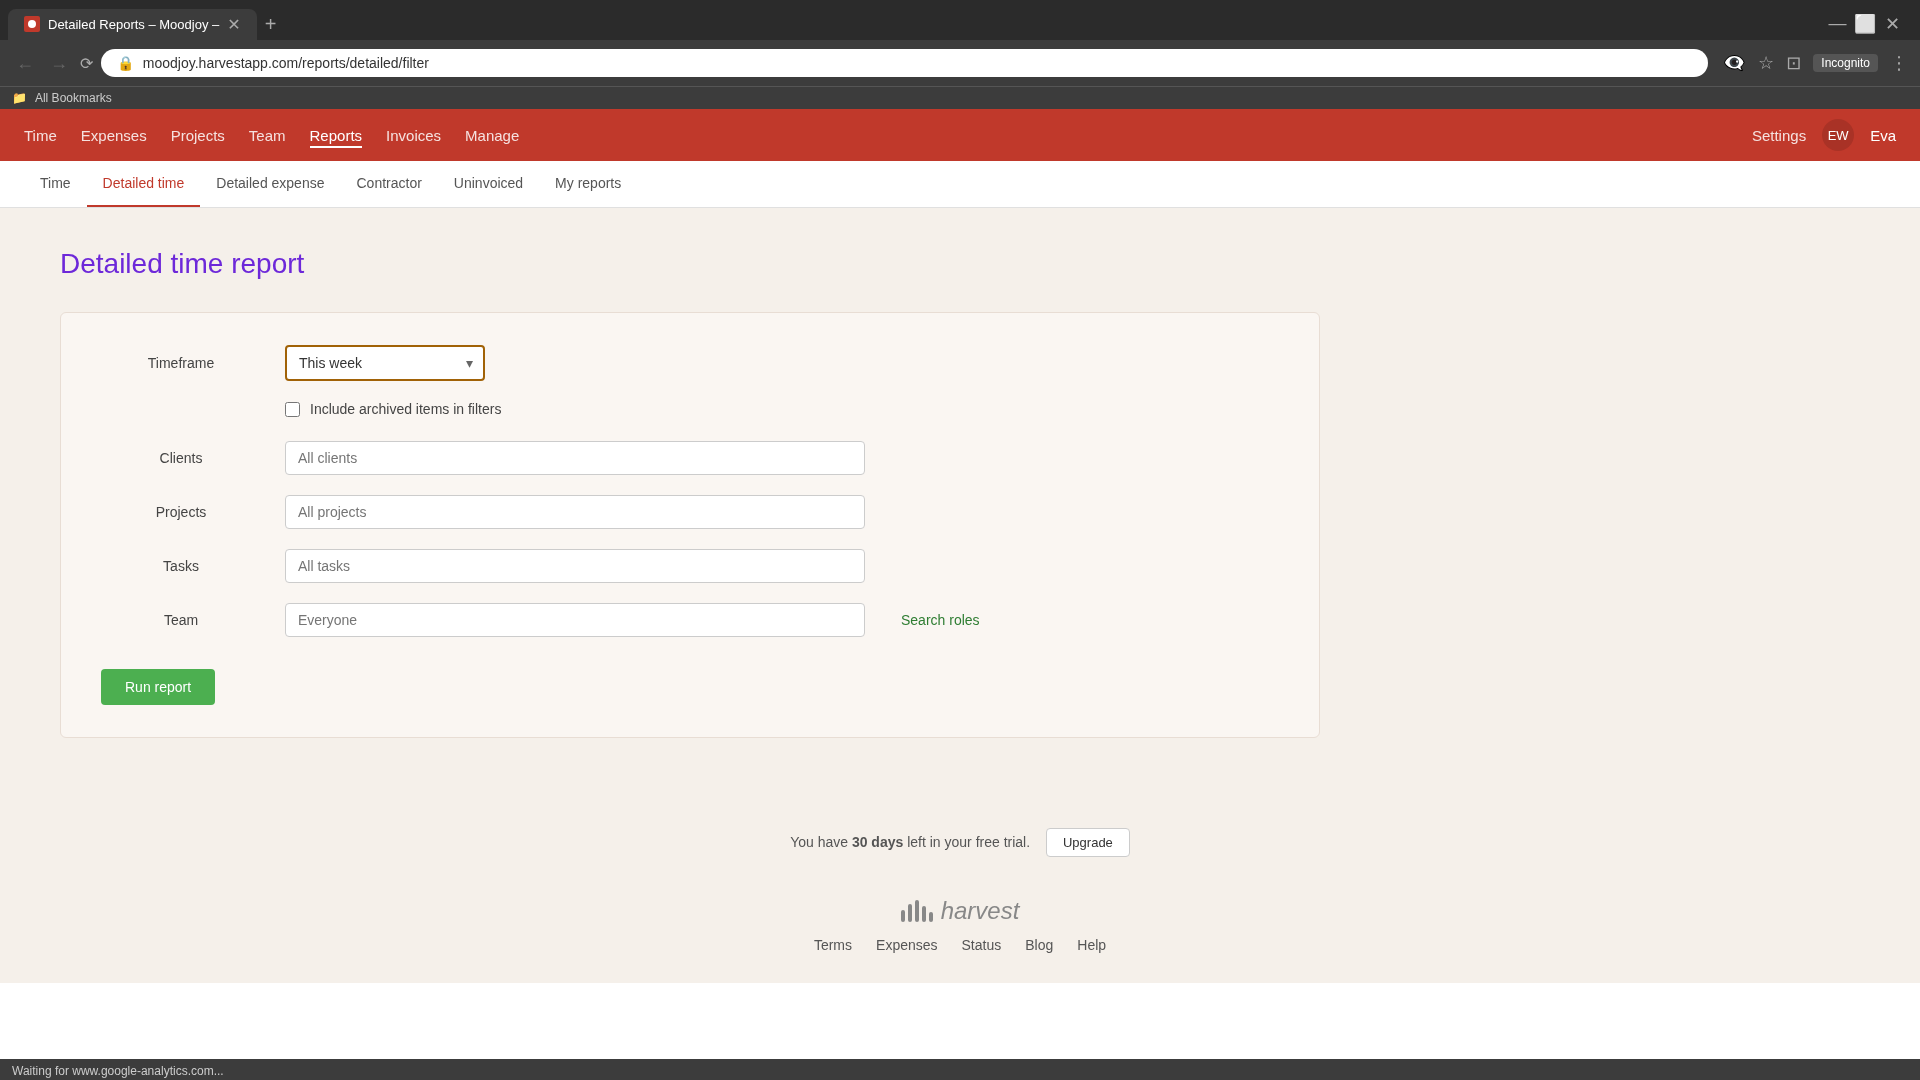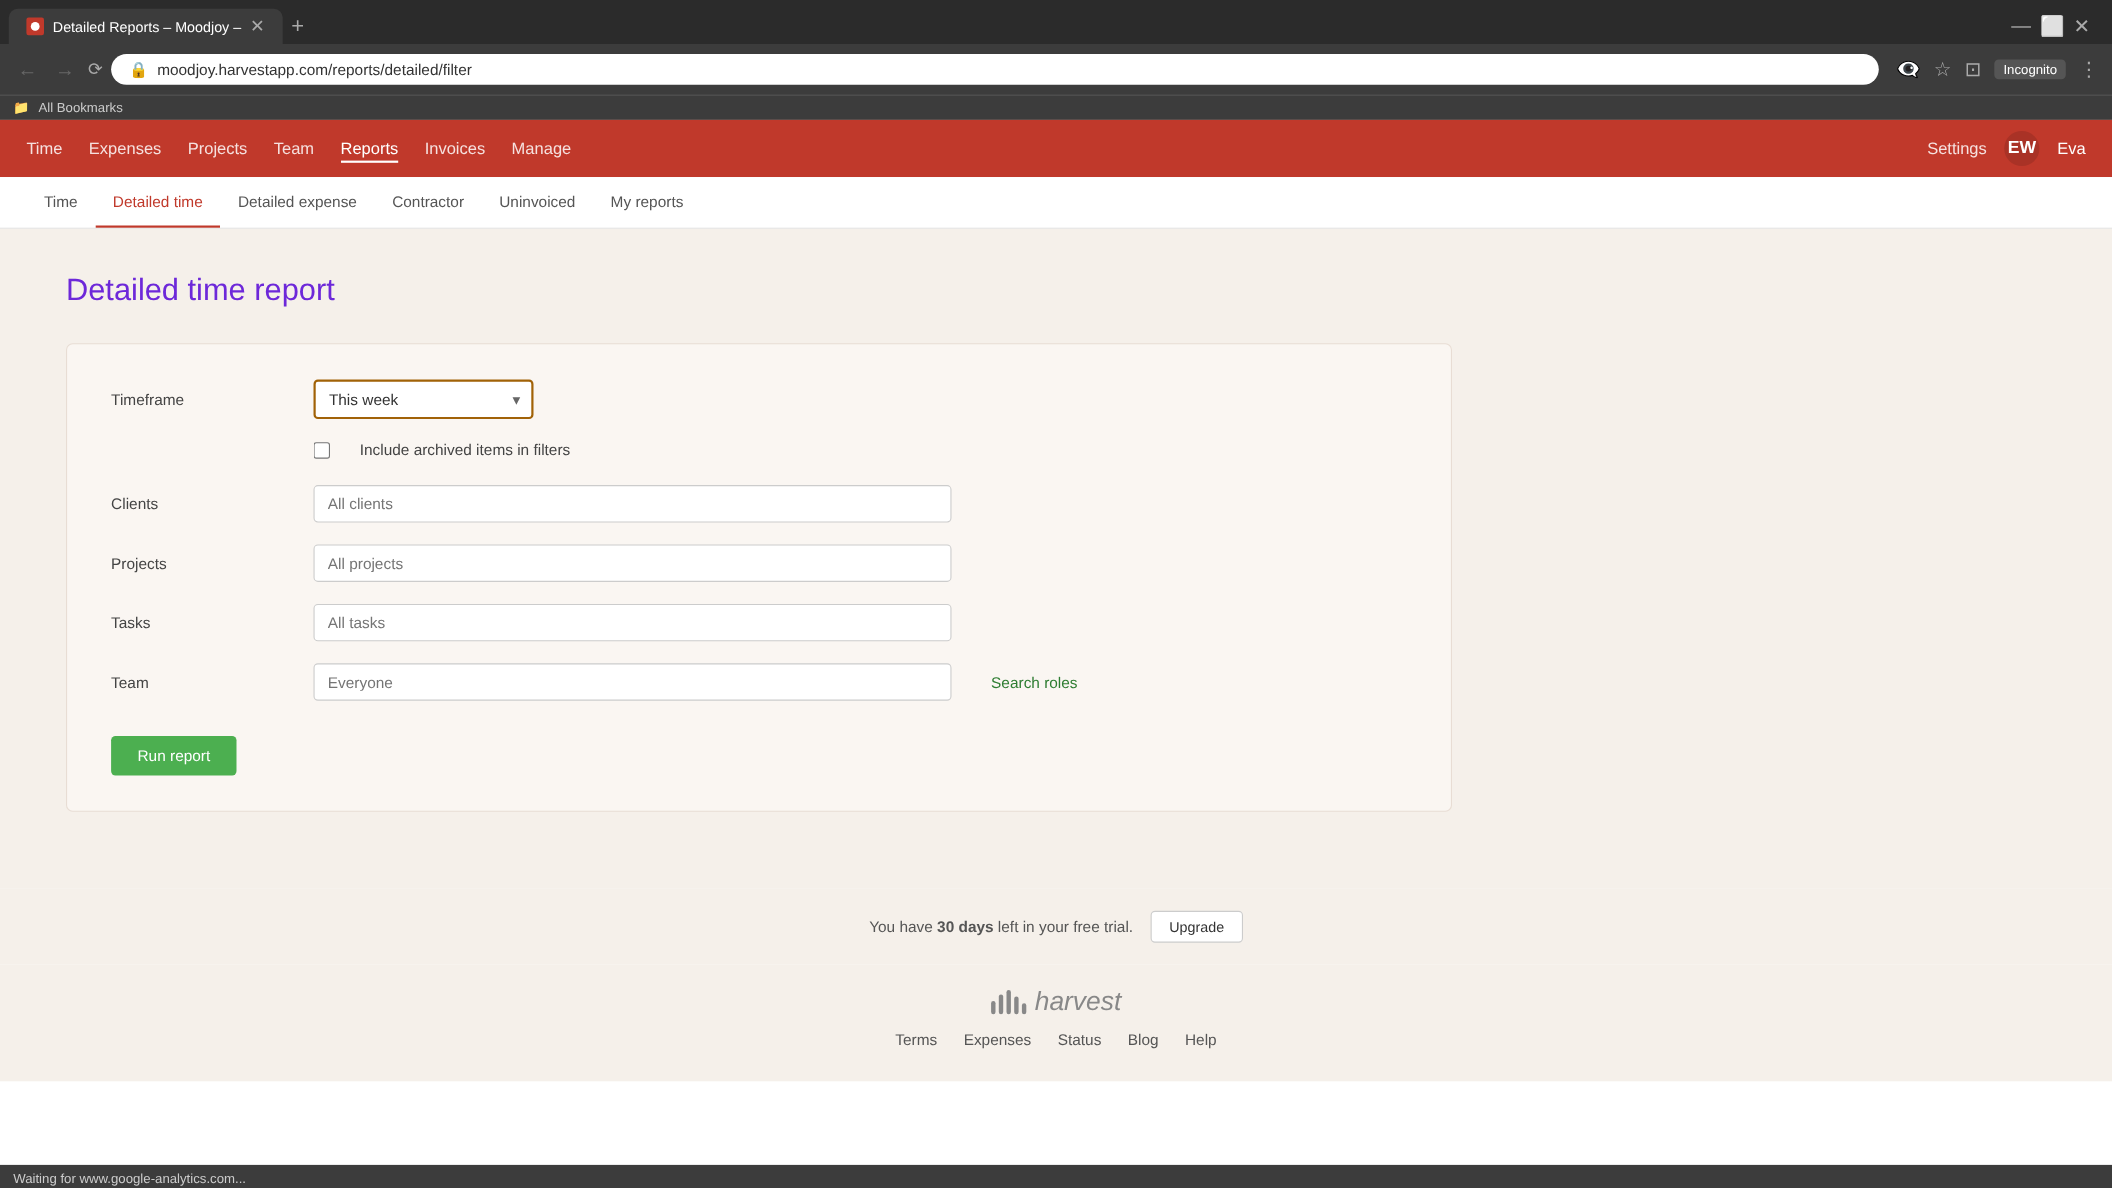--- a/index.html
+++ b/index.html
@@ -25,44 +25,44 @@
     
     .app { background: #fff; min-height: calc(1080px - 130px); }
 
     
     .top-nav { background: #c0392b; padding: 0 24px; display: flex; align-items: center; justify-content: space-between; height: 52px; }
     .top-nav-left { display: flex; align-items: center; gap: 24px; }
     .nav-item { color: rgba(255,255,255,0.85); font-size: 15px; cursor: pointer; padding: 4px 0; text-decoration: none; }
     .nav-item.active { color: #fff; font-weight: 400; border-bottom: 2px solid #fff; padding-bottom: 2px; }
     .top-nav-right { display: flex; align-items: center; gap: 16px; }
     .settings-link { color: rgba(255,255,255,0.85); font-size: 15px; cursor: pointer; }
-    .user-avatar { background: #a93226; color: #fff; border-radius: 50%; width: 32px; height: 32px; display: flex; align-items: center; justify-content: center; font-size: 16px; font-weight: 700; }
+    .user-avatar { background: #a93226; color: #fff; border-radius: 50%; width: 32px; height: 32px; display: flex; align-items: center; justify-content: center; font-size: 13px; font-weight: 400; }
     .user-name { color: #fff; font-size: 15px; cursor: pointer; }
 
     
     .sub-nav { background: #fff; padding: 0 24px; border-bottom: 1px solid #e0e0e0; display: flex; gap: 0; }
     .sub-nav-item { padding: 14px 16px; font-size: 14px; color: #555; cursor: pointer; border-bottom: 2px solid transparent; }
     .sub-nav-item.active { color: #c0392b; border-bottom: 2px solid #c0392b; font-weight: 500; }
 
     
     .main-content { padding: 40px 60px; background: #f5f0ea; min-height: 600px; }
     .page-title { font-size: 28px; font-weight: 400; color: #6d28d9; margin-bottom: 32px; }
 
     .filter-card { background: #faf6f2; border: 1px solid #e8ddd4; border-radius: 6px; padding: 32px 40px; max-width: 1260px; }
 
     .form-row { display: flex; align-items: center; margin-bottom: 20px; gap: 24px; }
-    .form-label { width: 160px; font-size: 14px; color: #444; font-weight: 500; flex-shrink: 0; }
+    .form-label { width: 160px; font-size: 14px; color: #444; font-weight: 500; flex-shrink: 0; text-align: center; }
     .form-control { flex: 1; max-width: 580px; padding: 8px 12px; border: 1px solid #ccc; border-radius: 4px; font-size: 14px; color: #666; background: #fff; outline: none; }
 
     .timeframe-row { display: flex; align-items: center; margin-bottom: 20px; gap: 24px; }
     .select-wrapper { position: relative; width: 200px; }
     .select-wrapper select { width: 100%; padding: 8px 28px 8px 12px; border: 2px solid #a16207; border-radius: 4px; font-size: 14px; color: #333; background: #fff; appearance: none; cursor: pointer; }
     .select-arrow { position: absolute; right: 12px; top: 50%; transform: translateY(-50%); color: #666; pointer-events: none; }
 
-    .checkbox-row { display: flex; align-items: center; gap: 27px; margin-bottom: 24px; margin-left: 184px; }
+    .checkbox-row { display: flex; align-items: center; gap: 10px; margin-bottom: 24px; margin-left: 184px; }
     .checkbox-row input[type="checkbox"] { width: 15px; height: 15px; cursor: pointer; }
     .checkbox-label { font-size: 14px; color: #444; }
 
     .team-row { display: flex; align-items: center; gap: 24px; margin-bottom: 20px; }
     .search-roles-link { color: #2e7d32; font-size: 14px; text-decoration: none; cursor: pointer; margin-left: 12px; }
 
     .run-report-btn { background: #4caf50; color: #fff; border: none; border-radius: 4px; padding: 10px 24px; font-size: 14px; cursor: pointer; font-weight: 500; margin-top: 12px; }
 
     
     .footer-banner { background: #f5f0ea; text-align: center; padding: 20px; color: #555; font-size: 14px; }

